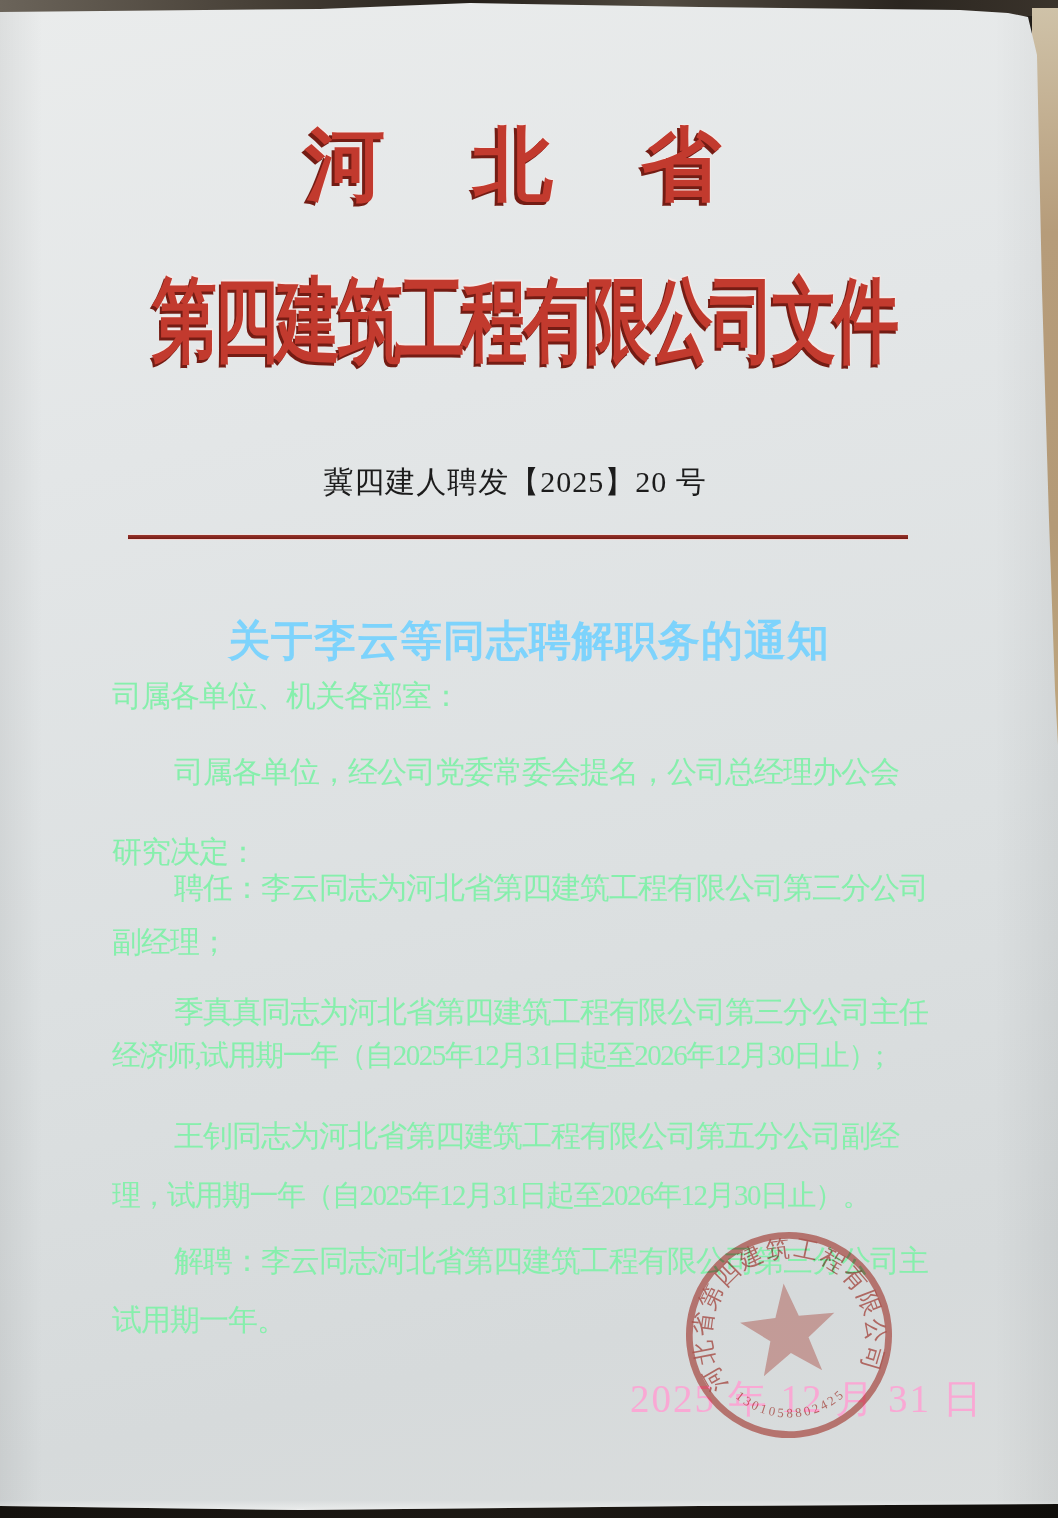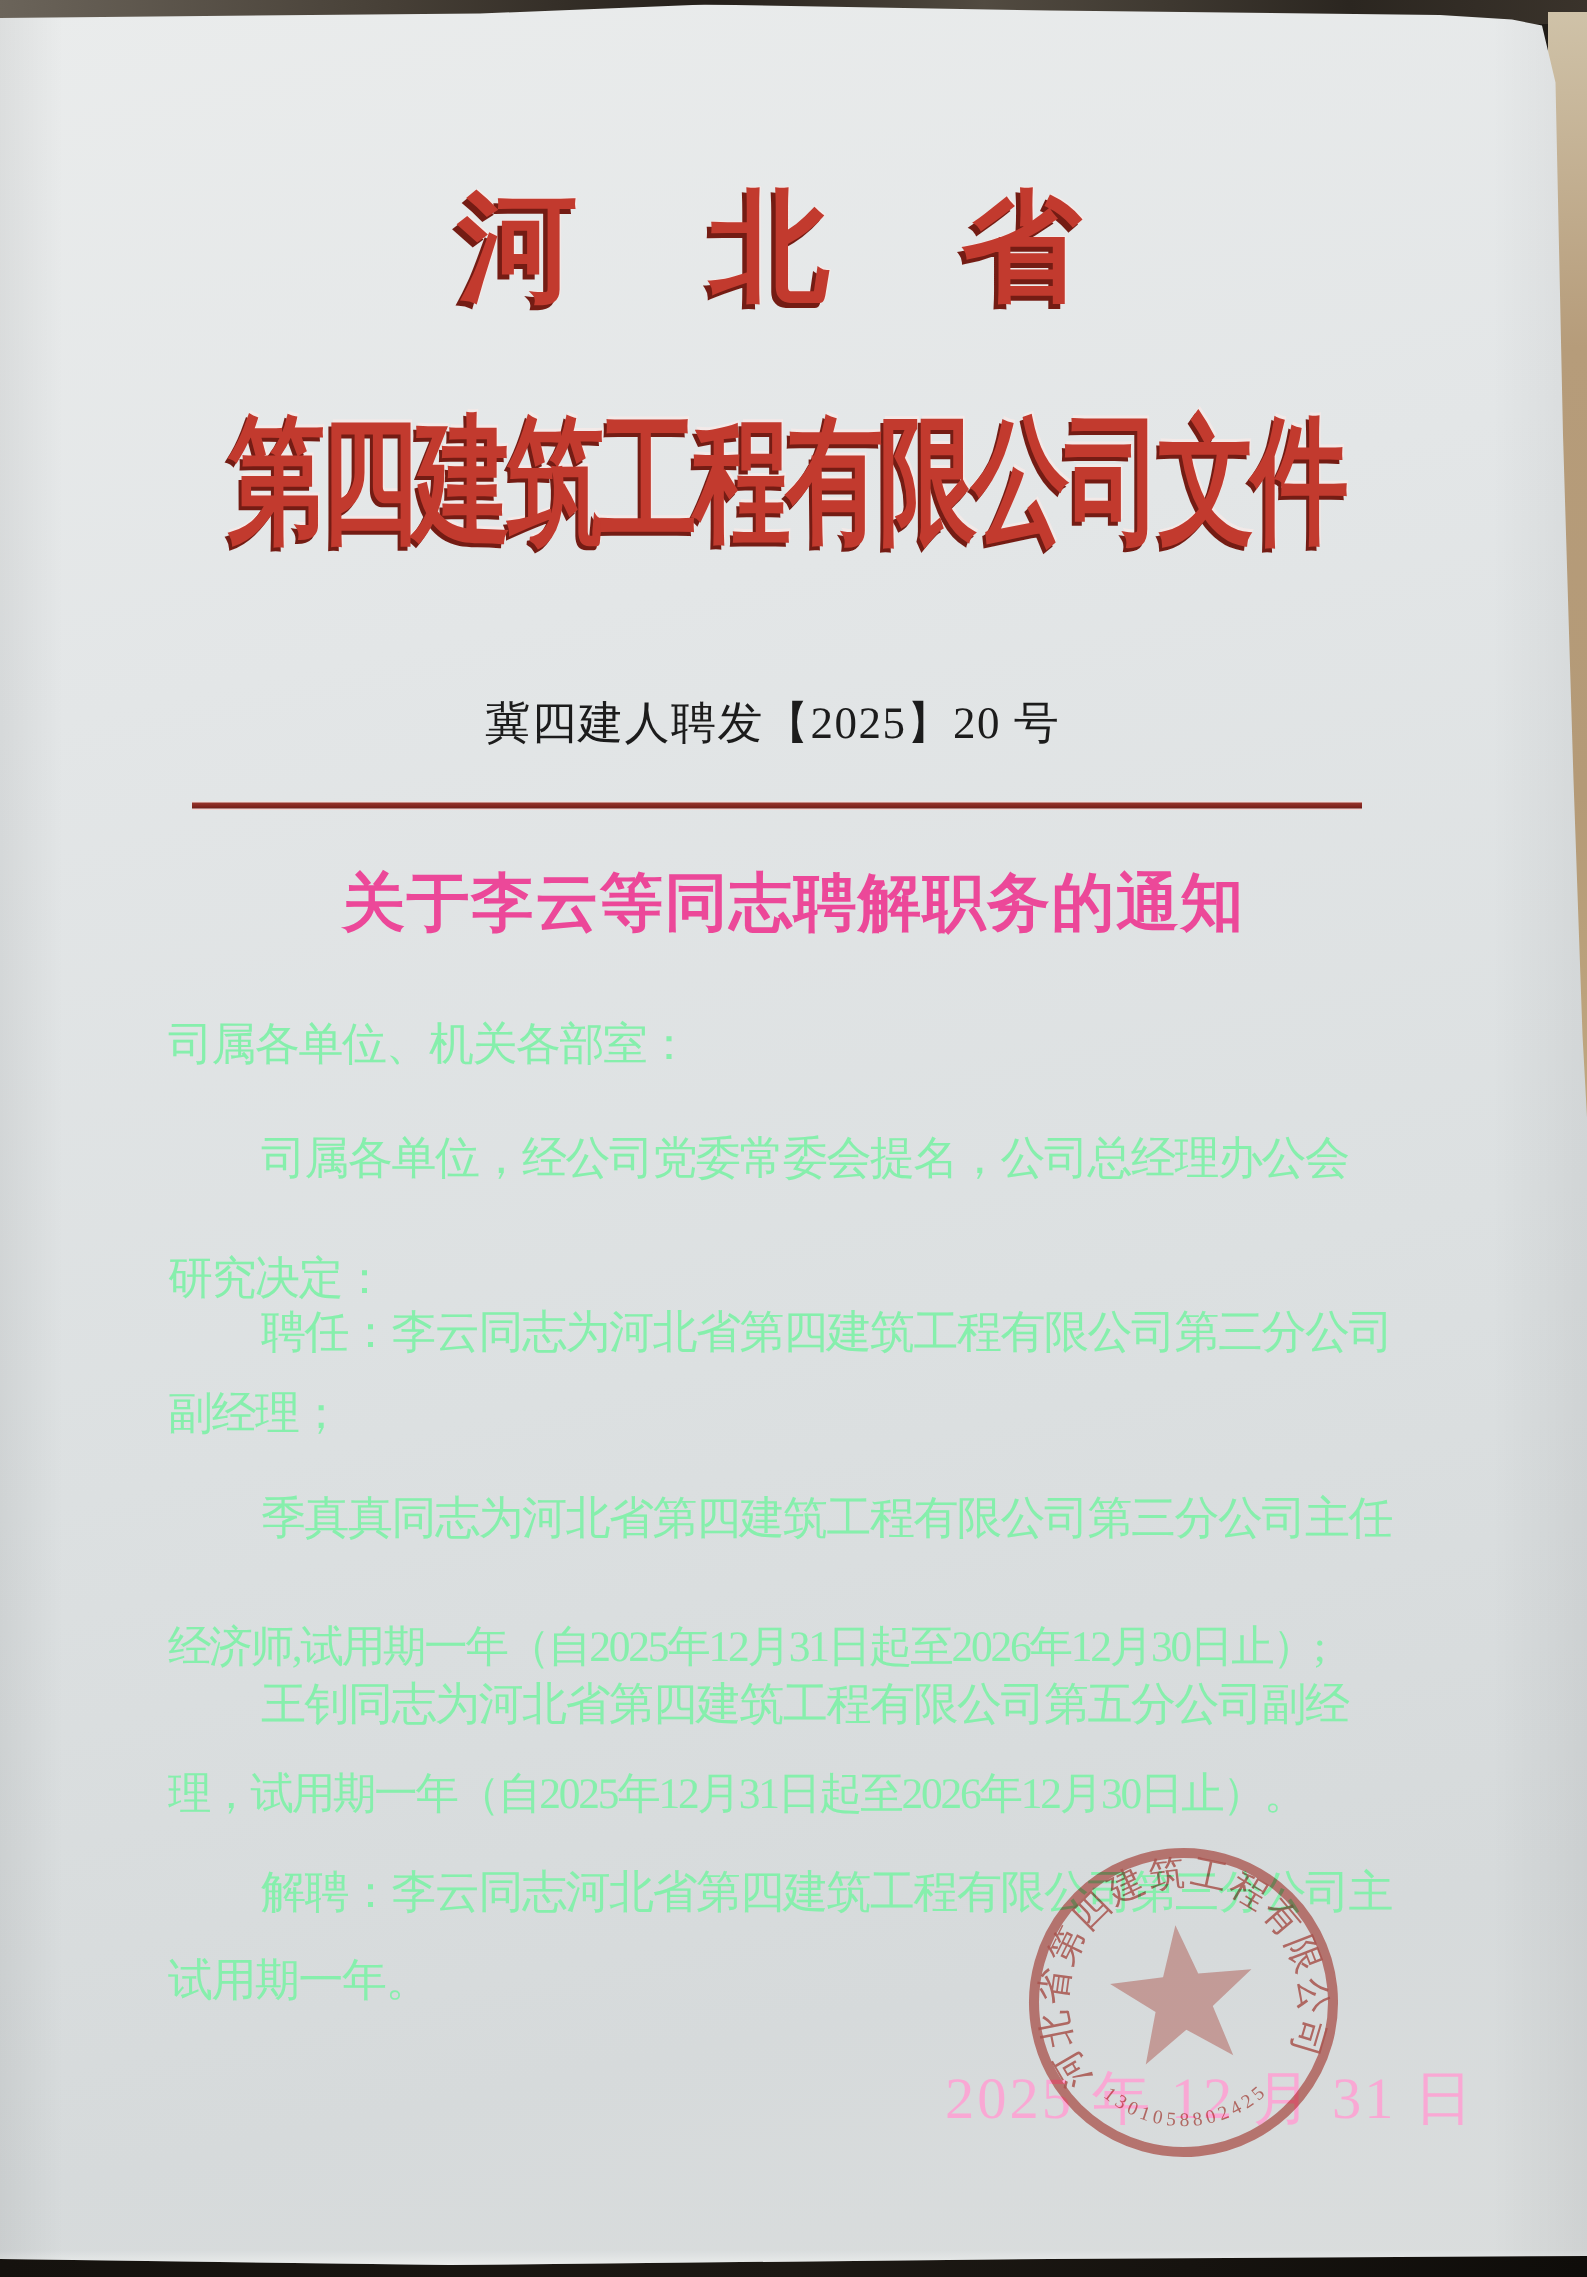--- a/index.html
+++ b/index.html
@@ -43,22 +43,22 @@
     position:absolute;top:462px;left:0;right:0;z-index:2;text-align:center;
     transform:translateX(-14px);
     font-size:30px;letter-spacing:1px;color:#1c1c1c;white-space:nowrap;
   }
   .red-rule{
     position:absolute;top:535px;left:128px;width:780px;height:4px;z-index:2;
     background:linear-gradient(180deg,#99352c,#731c16);
     box-shadow:0 1px 0 rgba(255,205,200,0.65),0 -1px 0 rgba(255,220,215,0.45);
   }
   .notice-title{
-    position:absolute;top:574px;left:0;right:0;z-index:2;text-align:center;
-    font-size:42px;font-weight:bold;letter-spacing:1px;color:#ec4899;white-space:nowrap;
+    position:absolute;top:613px;left:0;right:0;z-index:2;text-align:center;
+    font-size:42px;font-weight:bold;letter-spacing:1px;color:#7dd3fc;white-space:nowrap;
   }
   .line{
     position:absolute;z-index:2;font-size:30px;letter-spacing:-1px;
     color:#86efac;white-space:nowrap;
   }
   .line .lead{font-weight:normal;}
   .line.tight{font-size:29px;letter-spacing:-1.5px;}
   .date-line{
     position:absolute;top:1372px;left:630px;z-index:2;
     font-size:39px;letter-spacing:2px;color:#f9a8d4;white-space:nowrap;
@@ -85,21 +85,21 @@
 
 <div class="notice-title">关于李云等同志聘解职务的通知</div>
 
 <div class="line" style="top:676px;left:112px">司属各单位、机关各部室：</div>
 
 <div class="line" style="top:752px;left:174px"><span class="lead"></span><span>司属各单位，经公司党委常委会提名，公司总经理办公会</span></div>
 <div class="line" style="top:832px;left:112px"><span class="lead"></span><span>研究决定：</span></div>
 <div class="line" style="top:868px;left:174px"><span class="lead">聘任：</span><span>李云同志为河北省第四建筑工程有限公司第三分公司</span></div>
 <div class="line" style="top:922px;left:112px"><span class="lead"></span><span>副经理；</span></div>
 <div class="line" style="top:992px;left:174px"><span class="lead"></span><span>季真真同志为河北省第四建筑工程有限公司第三分公司主任</span></div>
-<div class="line tight" style="top:1078px;left:112px"><span class="lead"></span><span>经济师,试用期一年（自2025年12月31日起至2026年12月30日止）;</span></div>
+<div class="line tight" style="top:1036px;left:112px"><span class="lead"></span><span>经济师,试用期一年（自2025年12月31日起至2026年12月30日止）;</span></div>
 <div class="line" style="top:1116px;left:174px"><span class="lead"></span><span>王钊同志为河北省第四建筑工程有限公司第五分公司副经</span></div>
 <div class="line tight" style="top:1176px;left:112px"><span class="lead"></span><span>理，试用期一年（自2025年12月31日起至2026年12月30日止）。</span></div>
 <div class="line" style="top:1241px;left:174px"><span class="lead">解聘：</span><span>李云同志河北省第四建筑工程有限公司第三分公司主</span></div>
 <div class="line" style="top:1300px;left:112px"><span class="lead"></span><span>试用期一年。</span></div>
 
 <div class="date-line">2025 年 12 月 31 日</div>
 
 <svg class="stamp" viewBox="0 0 240 240" aria-hidden="true">
   <defs>
     <path id="arcTop" d="M 57.2 172.7 A 82 82 0 1 1 182.8 172.7" fill="none"></path>

